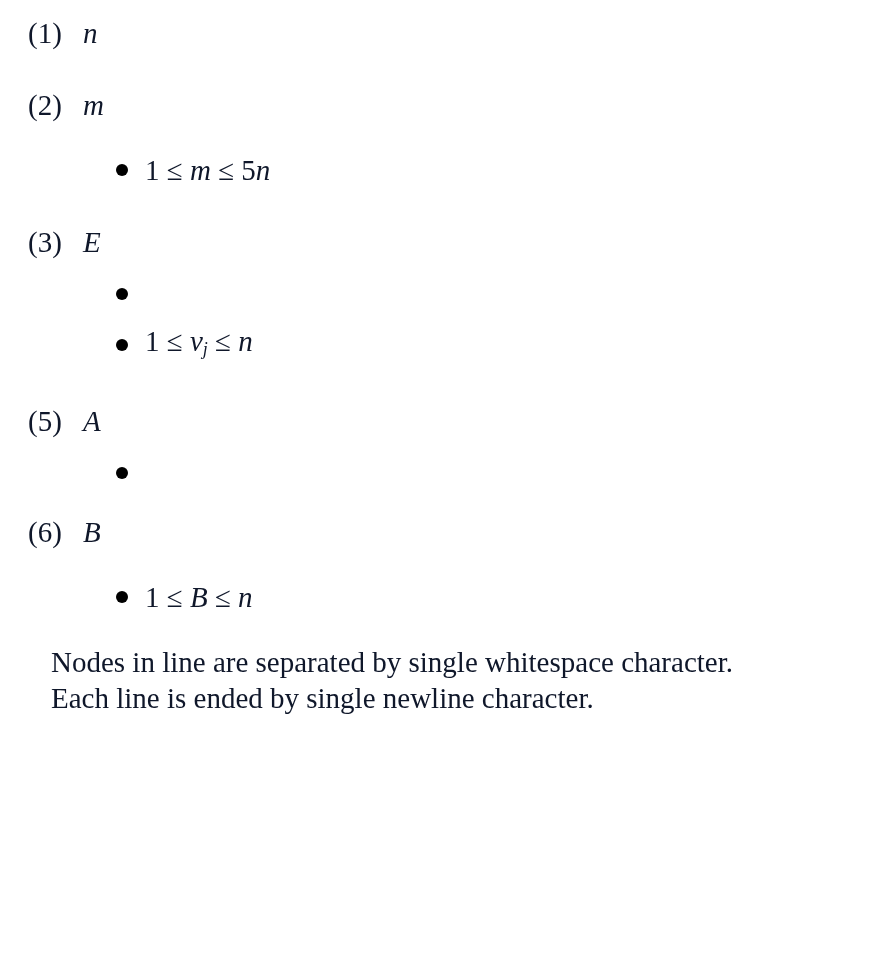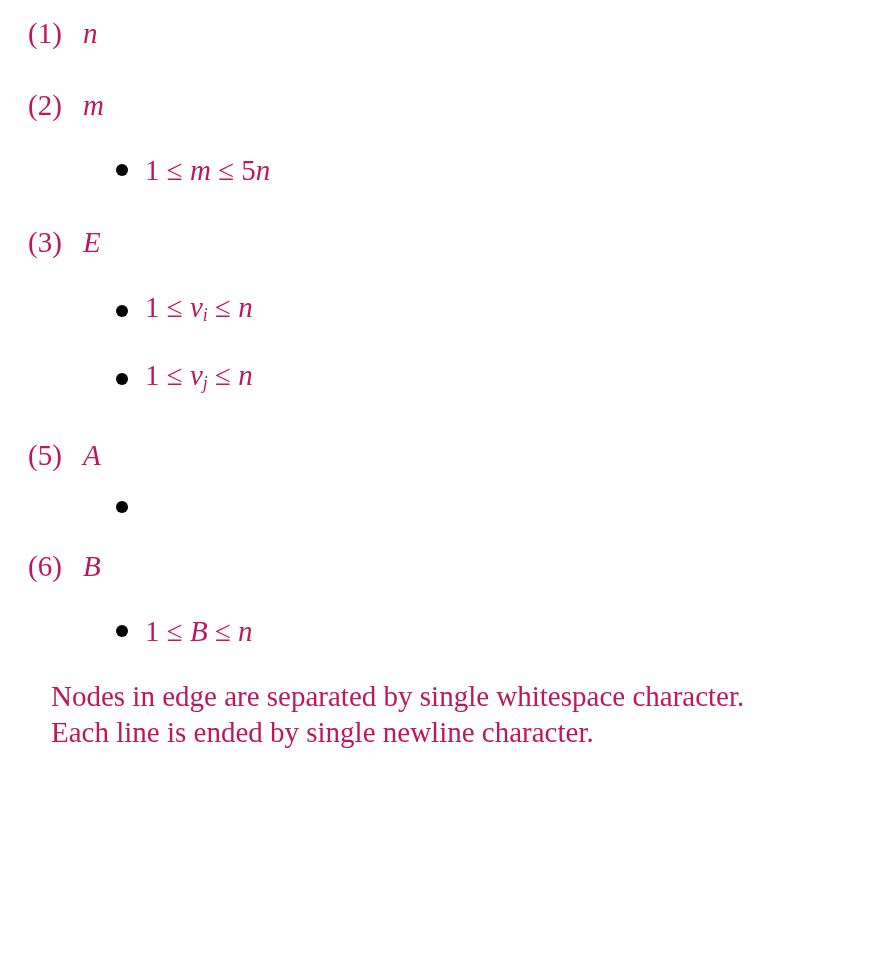--- a/index.html
+++ b/index.html
@@ -5,21 +5,21 @@
   html, body {
     margin: 0;
     padding: 0;
     background: #ffffff;
   }
   .page {
     position: relative;
     width: 879px;
     height: 960px;
     background: #ffffff;
-    color: #be185d;
+    color: #0f172a;
     font-family: "Liberation Serif", "DejaVu Serif", serif;
     overflow: hidden;
   }
   .label-row {
     margin: 34px 0 0 28px;
     font-size: 29px;
     line-height: 38px;
     white-space: nowrap;
   }
   .enum .label-row.first {
@@ -85,21 +85,20 @@
     <div class="bullet-row">
       <span class="dot"></span>
       <span class="math"><span class="tok tok-r">1</span><span class="tok tok-r"> ≤ </span><span class="tok tok-i">m</span><span class="tok tok-r"> ≤ </span><span class="tok tok-r">5</span><span class="tok tok-i">n</span></span>
     </div>
 
     <div class="label-row">
       <span class="num">(3)</span><span class="var">E</span>
     </div>
     <div class="bullet-row">
       <span class="dot"></span>
-      <span class="math"><span class="tok tok-r">1</span><span class="tok tok-r"> ≤ </span><span class="tok tok-i">v</span><span class="tok tok-sub">i</span><span class="tok tok-r"> ≤ </span><span class="tok tok-i">n</span></span>
     </div>
     <div class="bullet-row tight">
       <span class="dot"></span>
       <span class="math"><span class="tok tok-r">1</span><span class="tok tok-r"> ≤ </span><span class="tok tok-i">v</span><span class="tok tok-sub">j</span><span class="tok tok-r"> ≤ </span><span class="tok tok-i">n</span></span>
     </div>
 
 
     <div class="label-row">
       <span class="num">(5)</span><span class="var">A</span>
     </div>
@@ -111,16 +110,16 @@
       <span class="num">(6)</span><span class="var">B</span>
     </div>
     <div class="bullet-row">
       <span class="dot"></span>
       <span class="math"><span class="tok tok-r">1</span><span class="tok tok-r"> ≤ </span><span class="tok tok-i">B</span><span class="tok tok-r"> ≤ </span><span class="tok tok-i">n</span></span>
     </div>
 
   </section>
 
   <p class="footer">
-    <span>Nodes in edge are separated by single whitespace character.</span><br>
+    <span>Nodes in line are separated by single whitespace character.</span><br>
     <span>Each line is ended by single newline character.</span>
   </p>
 </div>
 
 </body></html>

